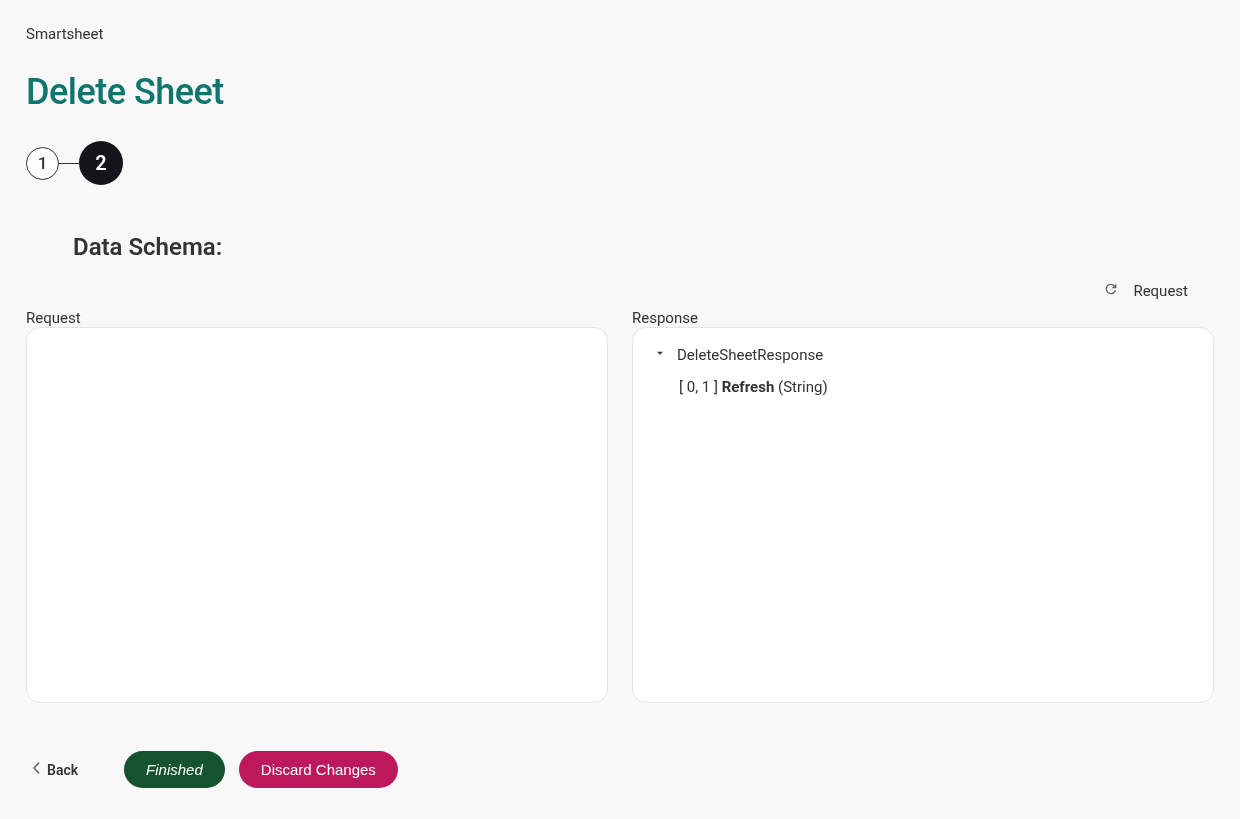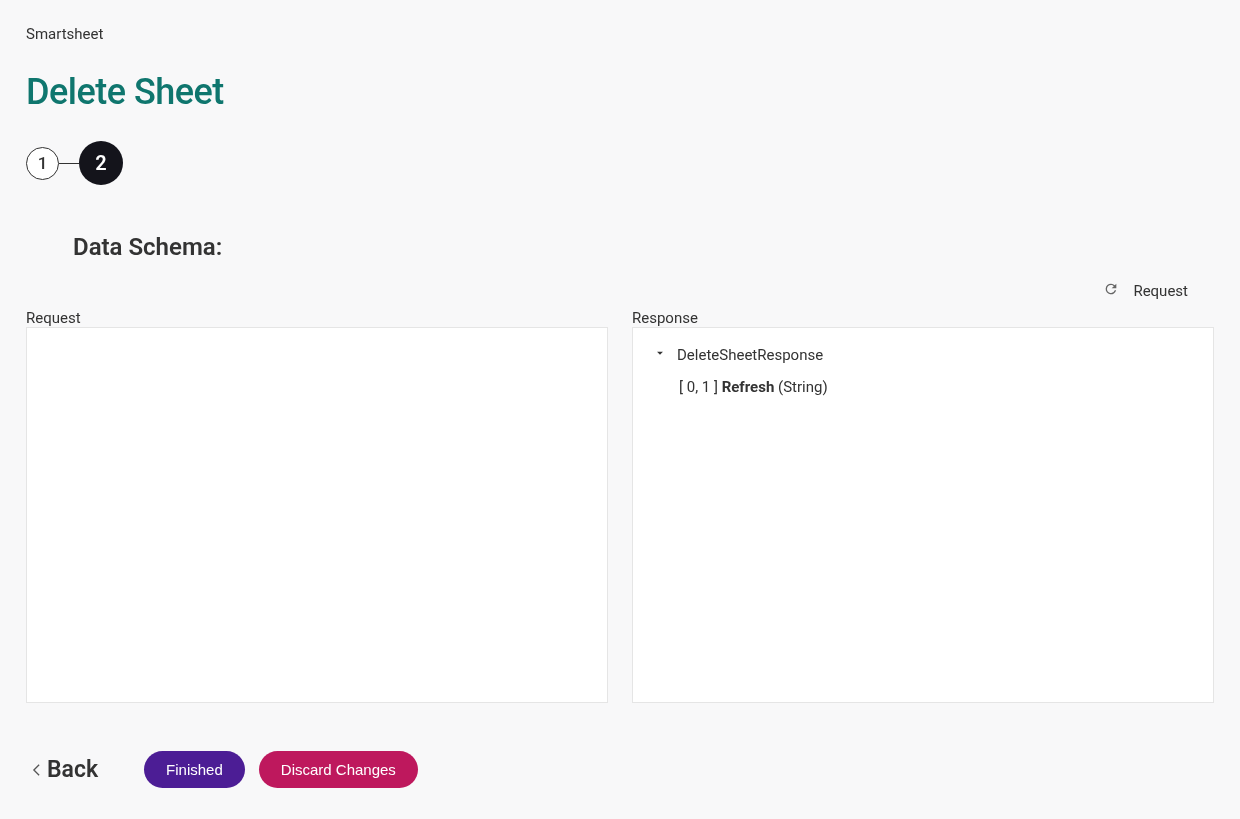--- a/index.html
+++ b/index.html
@@ -95,21 +95,21 @@
       flex: 1;
     }
     .panel-label {
       font-size: 15px;
       color: #333;
       margin-bottom: 0;
     }
     .panel {
       background: #fff;
       border: 1px solid #e5e5e5;
-      border-radius: 0;
+      border-radius: 14px;
       min-height: 376px;
       padding: 18px 20px;
     }
     .tree-root {
       display: flex;
       align-items: center;
       gap: 10px;
       font-size: 15px;
       color: #333;
     }
@@ -139,21 +139,21 @@
     .footer-actions {
       display: flex;
       align-items: center;
       gap: 14px;
       margin-top: 48px;
     }
     .back-button {
       display: flex;
       align-items: center;
       gap: 6px;
-      font-size: 23px;
+      font-size: 14px;
       font-weight: 600;
       color: #333;
       cursor: pointer;
       margin-right: 32px;
       padding-left: 6px;
     }
     .chevron-left-svg {
       width: 9px;
       height: 14px;
       fill: #555;
@@ -161,21 +161,22 @@
     .btn {
       border: none;
       border-radius: 20px;
       padding: 10px 22px;
       font-size: 15px;
       font-weight: 500;
       cursor: pointer;
       color: #fff;
     }
     .btn-primary {
-      background: #4c1d95;
+      background: #14532d;
+      font-style: italic;
     }
     .btn-secondary {
       background: #be185d;
     }
   </style>
 </head>
 <body>
 
 
 

